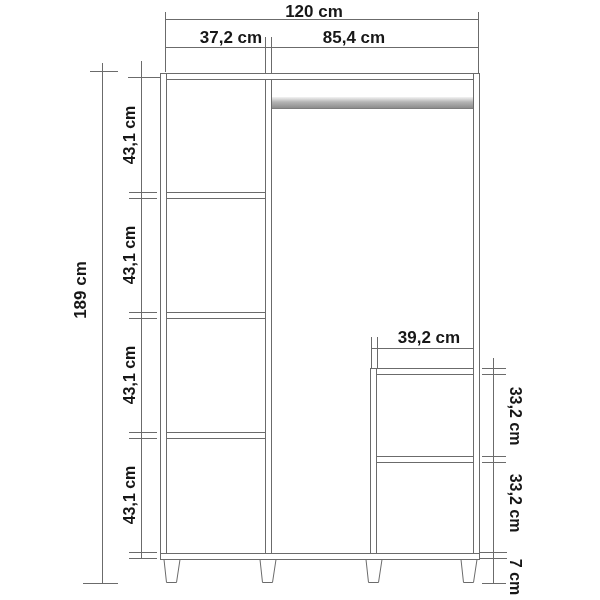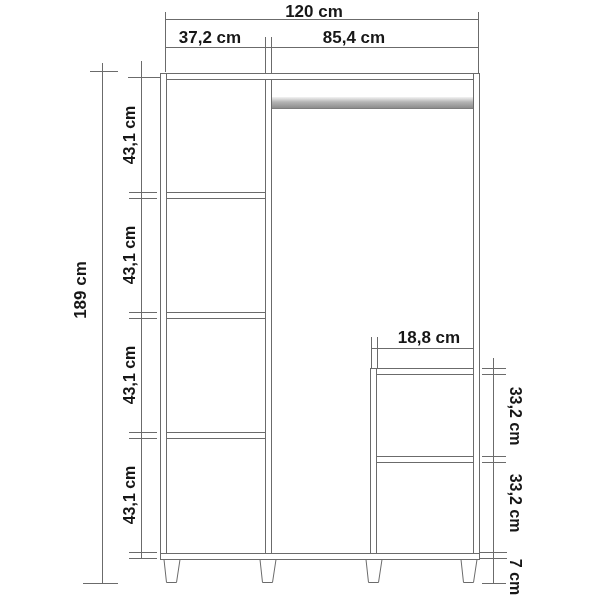--- a/index.html
+++ b/index.html
@@ -91,27 +91,27 @@
     <polygon points="2,0.5 18,0.5 14.5,23.5 4.5,23.5" fill="#fff" stroke="#6b6b6b" stroke-width="1"></polygon>
   </svg>
   <svg class="leg" style="left:364px;top:559px;" viewBox="0 0 20 24">
     <polygon points="2,0.5 18,0.5 14.5,23.5 4.5,23.5" fill="#fff" stroke="#6b6b6b" stroke-width="1"></polygon>
   </svg>
   <svg class="leg" style="left:459px;top:559px;" viewBox="0 0 20 24">
     <polygon points="2,0.5 18,0.5 14.5,23.5 4.5,23.5" fill="#fff" stroke="#6b6b6b" stroke-width="1"></polygon>
   </svg>
 
   <div class="lbl" style="left:314px;top:11px;">120 cm</div>
-  <div class="lbl" style="left:210px;top:37px;">37,2 cm</div>
+  <div class="lbl" style="left:231px;top:37px;">37,2 cm</div>
   <div class="lbl" style="left:354px;top:37px;">85,4 cm</div>
 
   <div class="lbl rot-l" style="left:80px;top:290px;font-size:17px;">189 cm</div>
   <div class="lbl rot-l" style="left:130px;top:135px;">43,1 cm</div>
   <div class="lbl rot-l" style="left:130px;top:255px;">43,1 cm</div>
   <div class="lbl rot-l" style="left:130px;top:375px;">43,1 cm</div>
   <div class="lbl rot-l" style="left:130px;top:495px;">43,1 cm</div>
 
-  <div class="lbl" style="left:429px;top:337px;">18,8 cm</div>
+  <div class="lbl" style="left:429px;top:337px;">39,2 cm</div>
   <div class="lbl rot-r" style="left:515px;top:416px;">33,2 cm</div>
   <div class="lbl rot-r" style="left:515px;top:503px;">33,2 cm</div>
   <div class="lbl rot-r" style="left:515px;top:577px;">7 cm</div>
 
 </div>
 
 </body></html>

